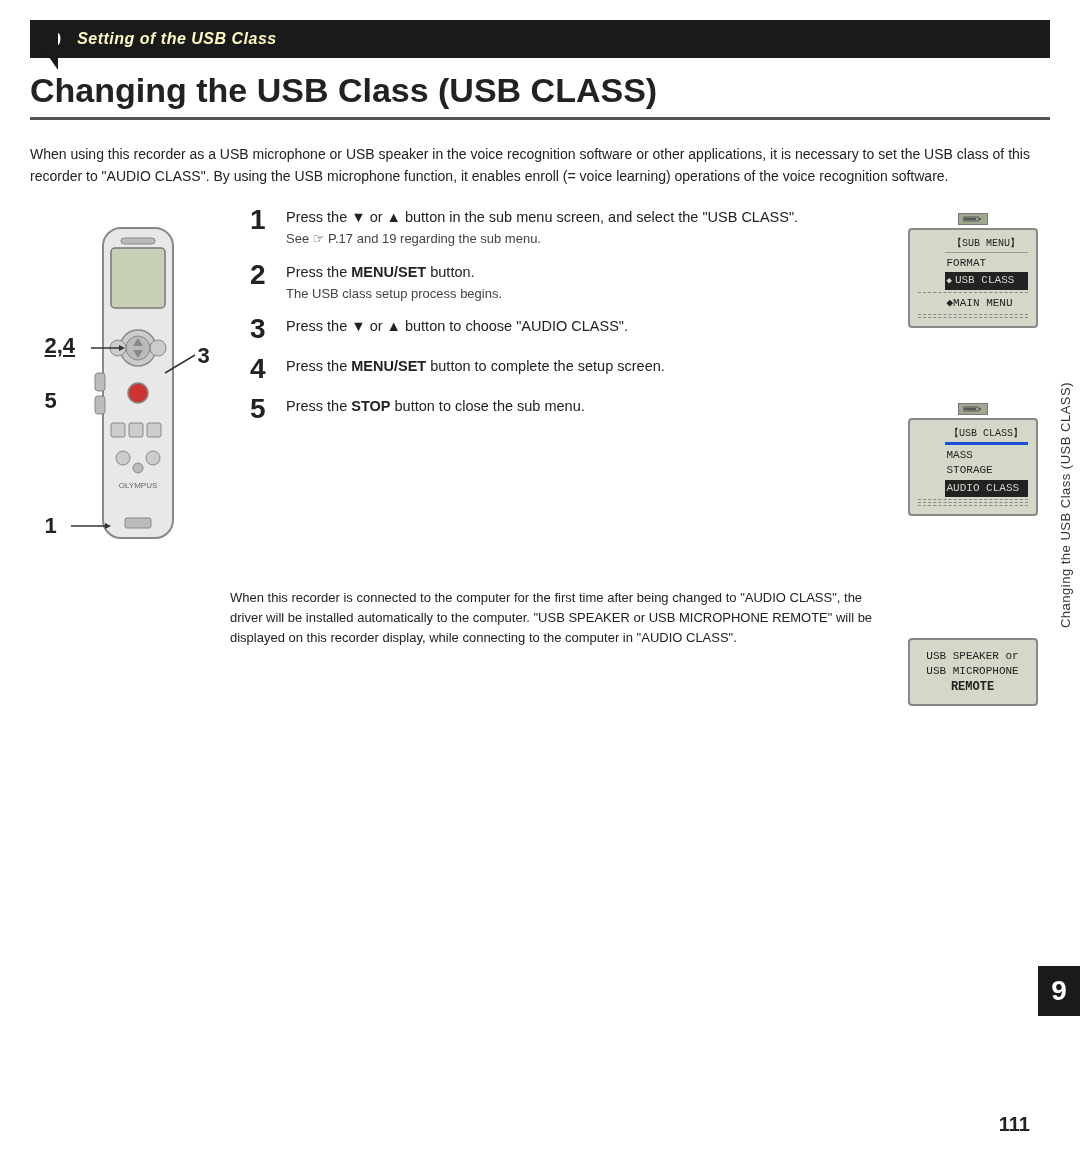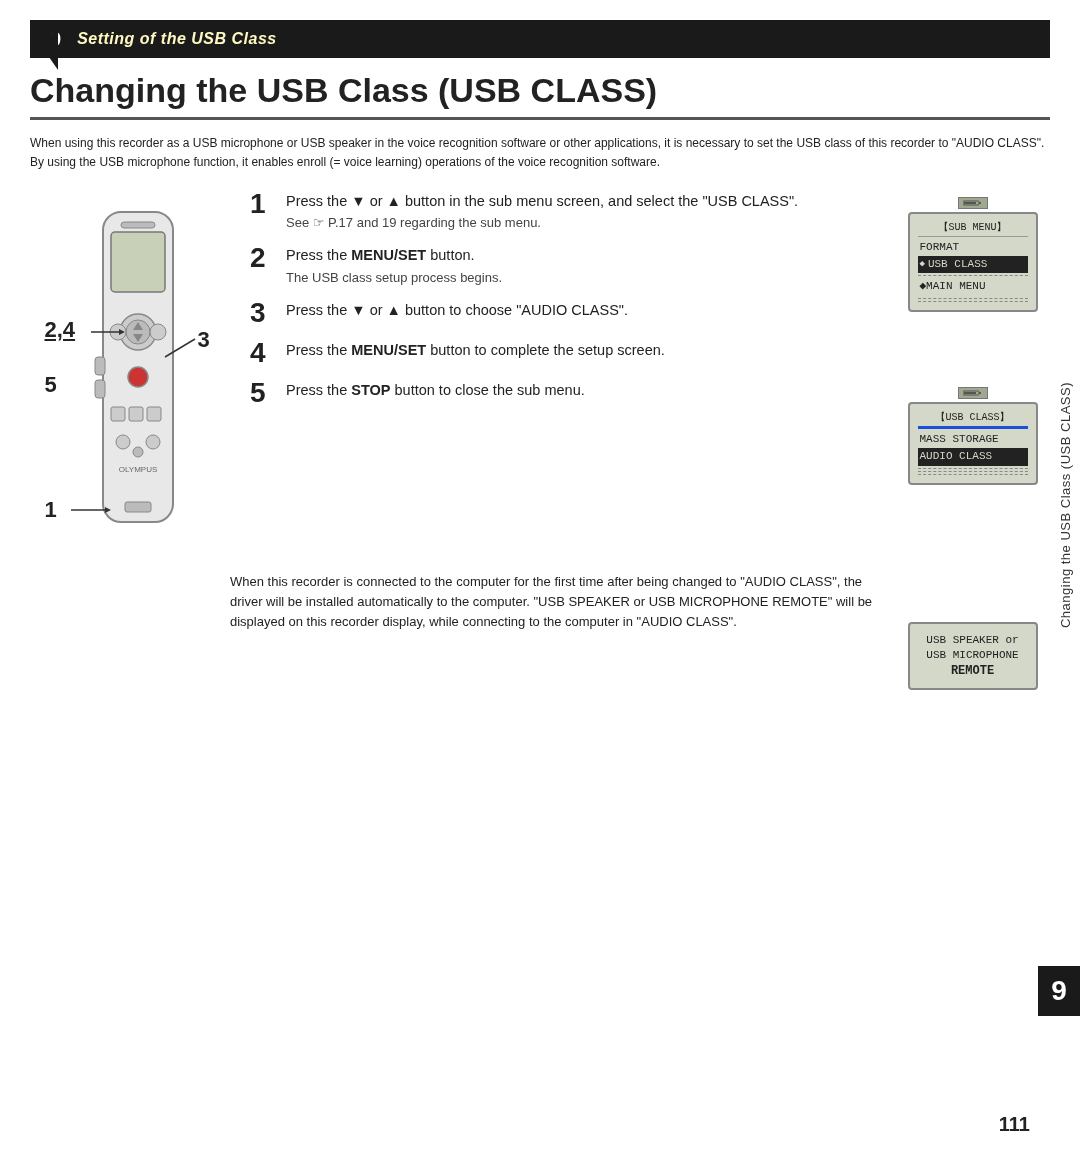--- a/index.html
+++ b/index.html
@@ -55,22 +55,22 @@
       font-size: 34px;
       font-weight: bold;
       margin: 14px 30px 6px 30px;
       border-bottom: 3px solid #555;
       padding-bottom: 8px;
       line-height: 1.1;
     }
 
     
     .intro-text {
-      margin: 14px 30px 20px 30px;
-      font-size: 12px;
+      margin: 24px 30px 20px 30px;
+      font-size: 14px;
       line-height: 1.55;
       color: #222;
     }
 
     
     .main-content {
       display: flex;
       margin: 0 30px;
       gap: 0;
     }
@@ -141,20 +141,21 @@
       font-size: 11px;
       font-family: 'Courier New', monospace;
       color: #222;
       width: 130px;
       position: relative;
     }
     .lcd-screen .lcd-item {
       padding: 1px 2px;
       font-size: 11px;
       line-height: 1.4;
+      margin-left: 27px;
     }
     .lcd-screen .lcd-item.selected {
       background: #222;
       color: #d4d8c8;
       display: flex;
       align-items: center;
     }
     .lcd-screen .lcd-item.selected::before {
       content: '◆';
       margin-right: 3px;

